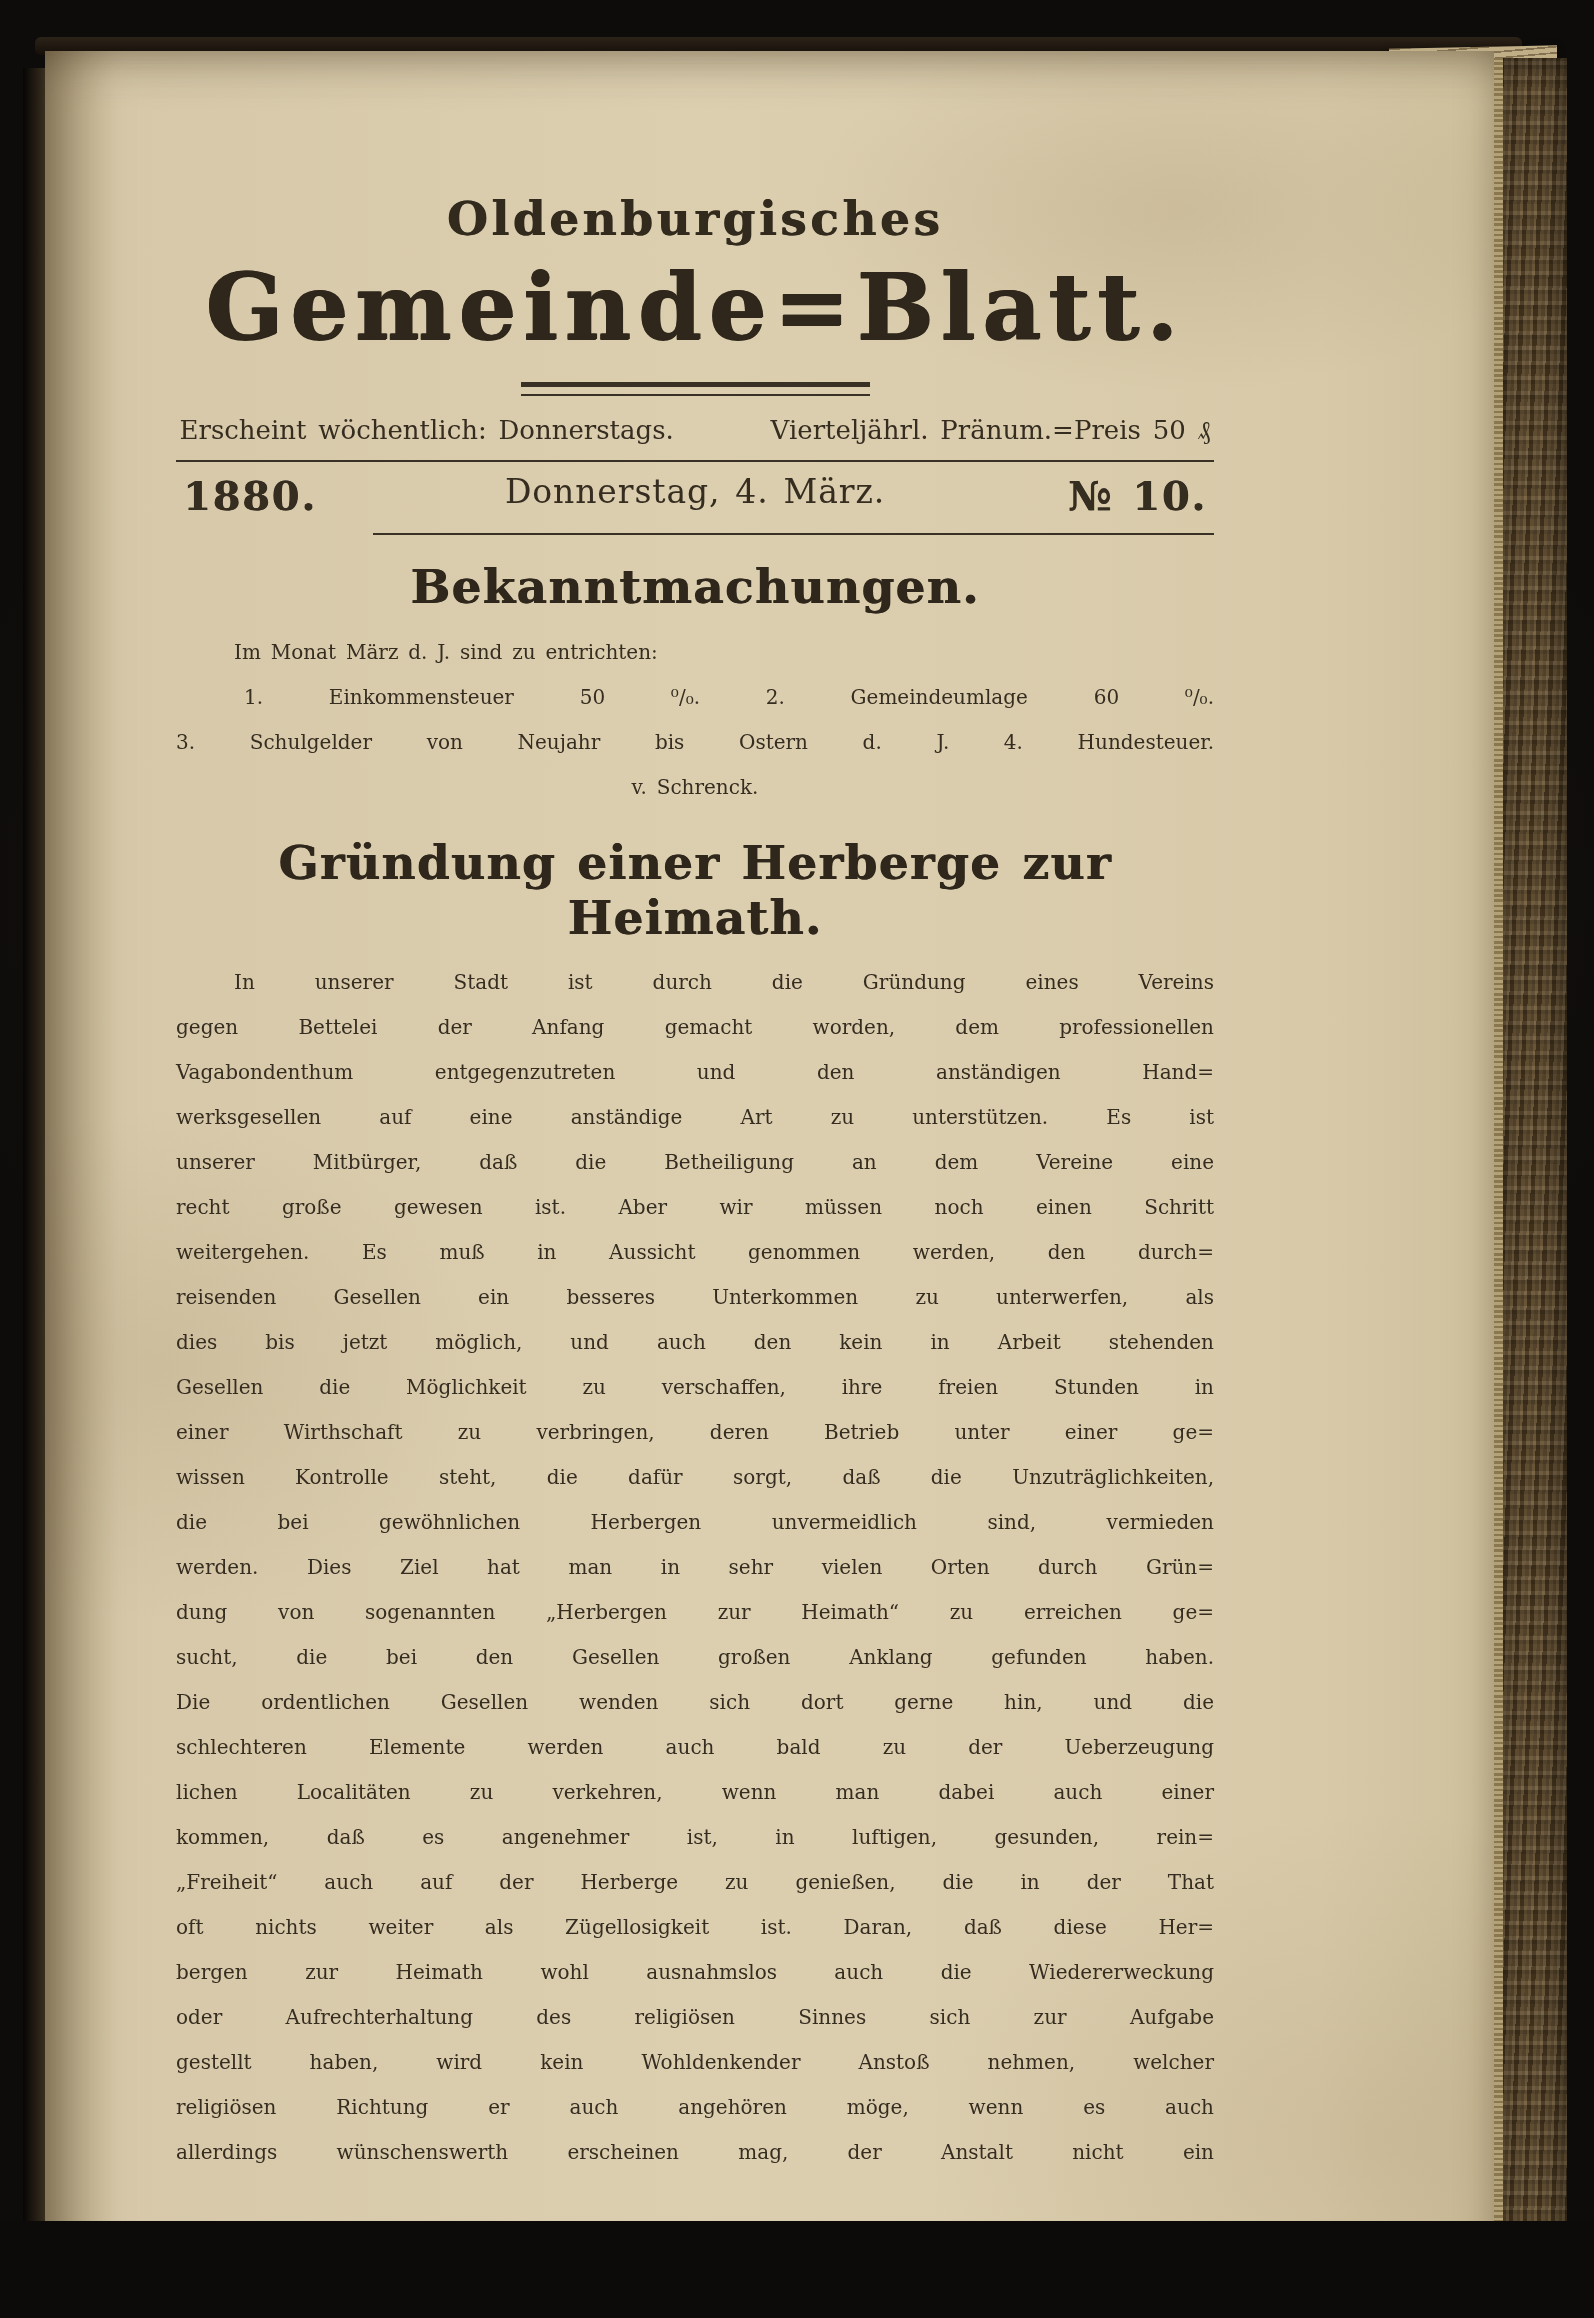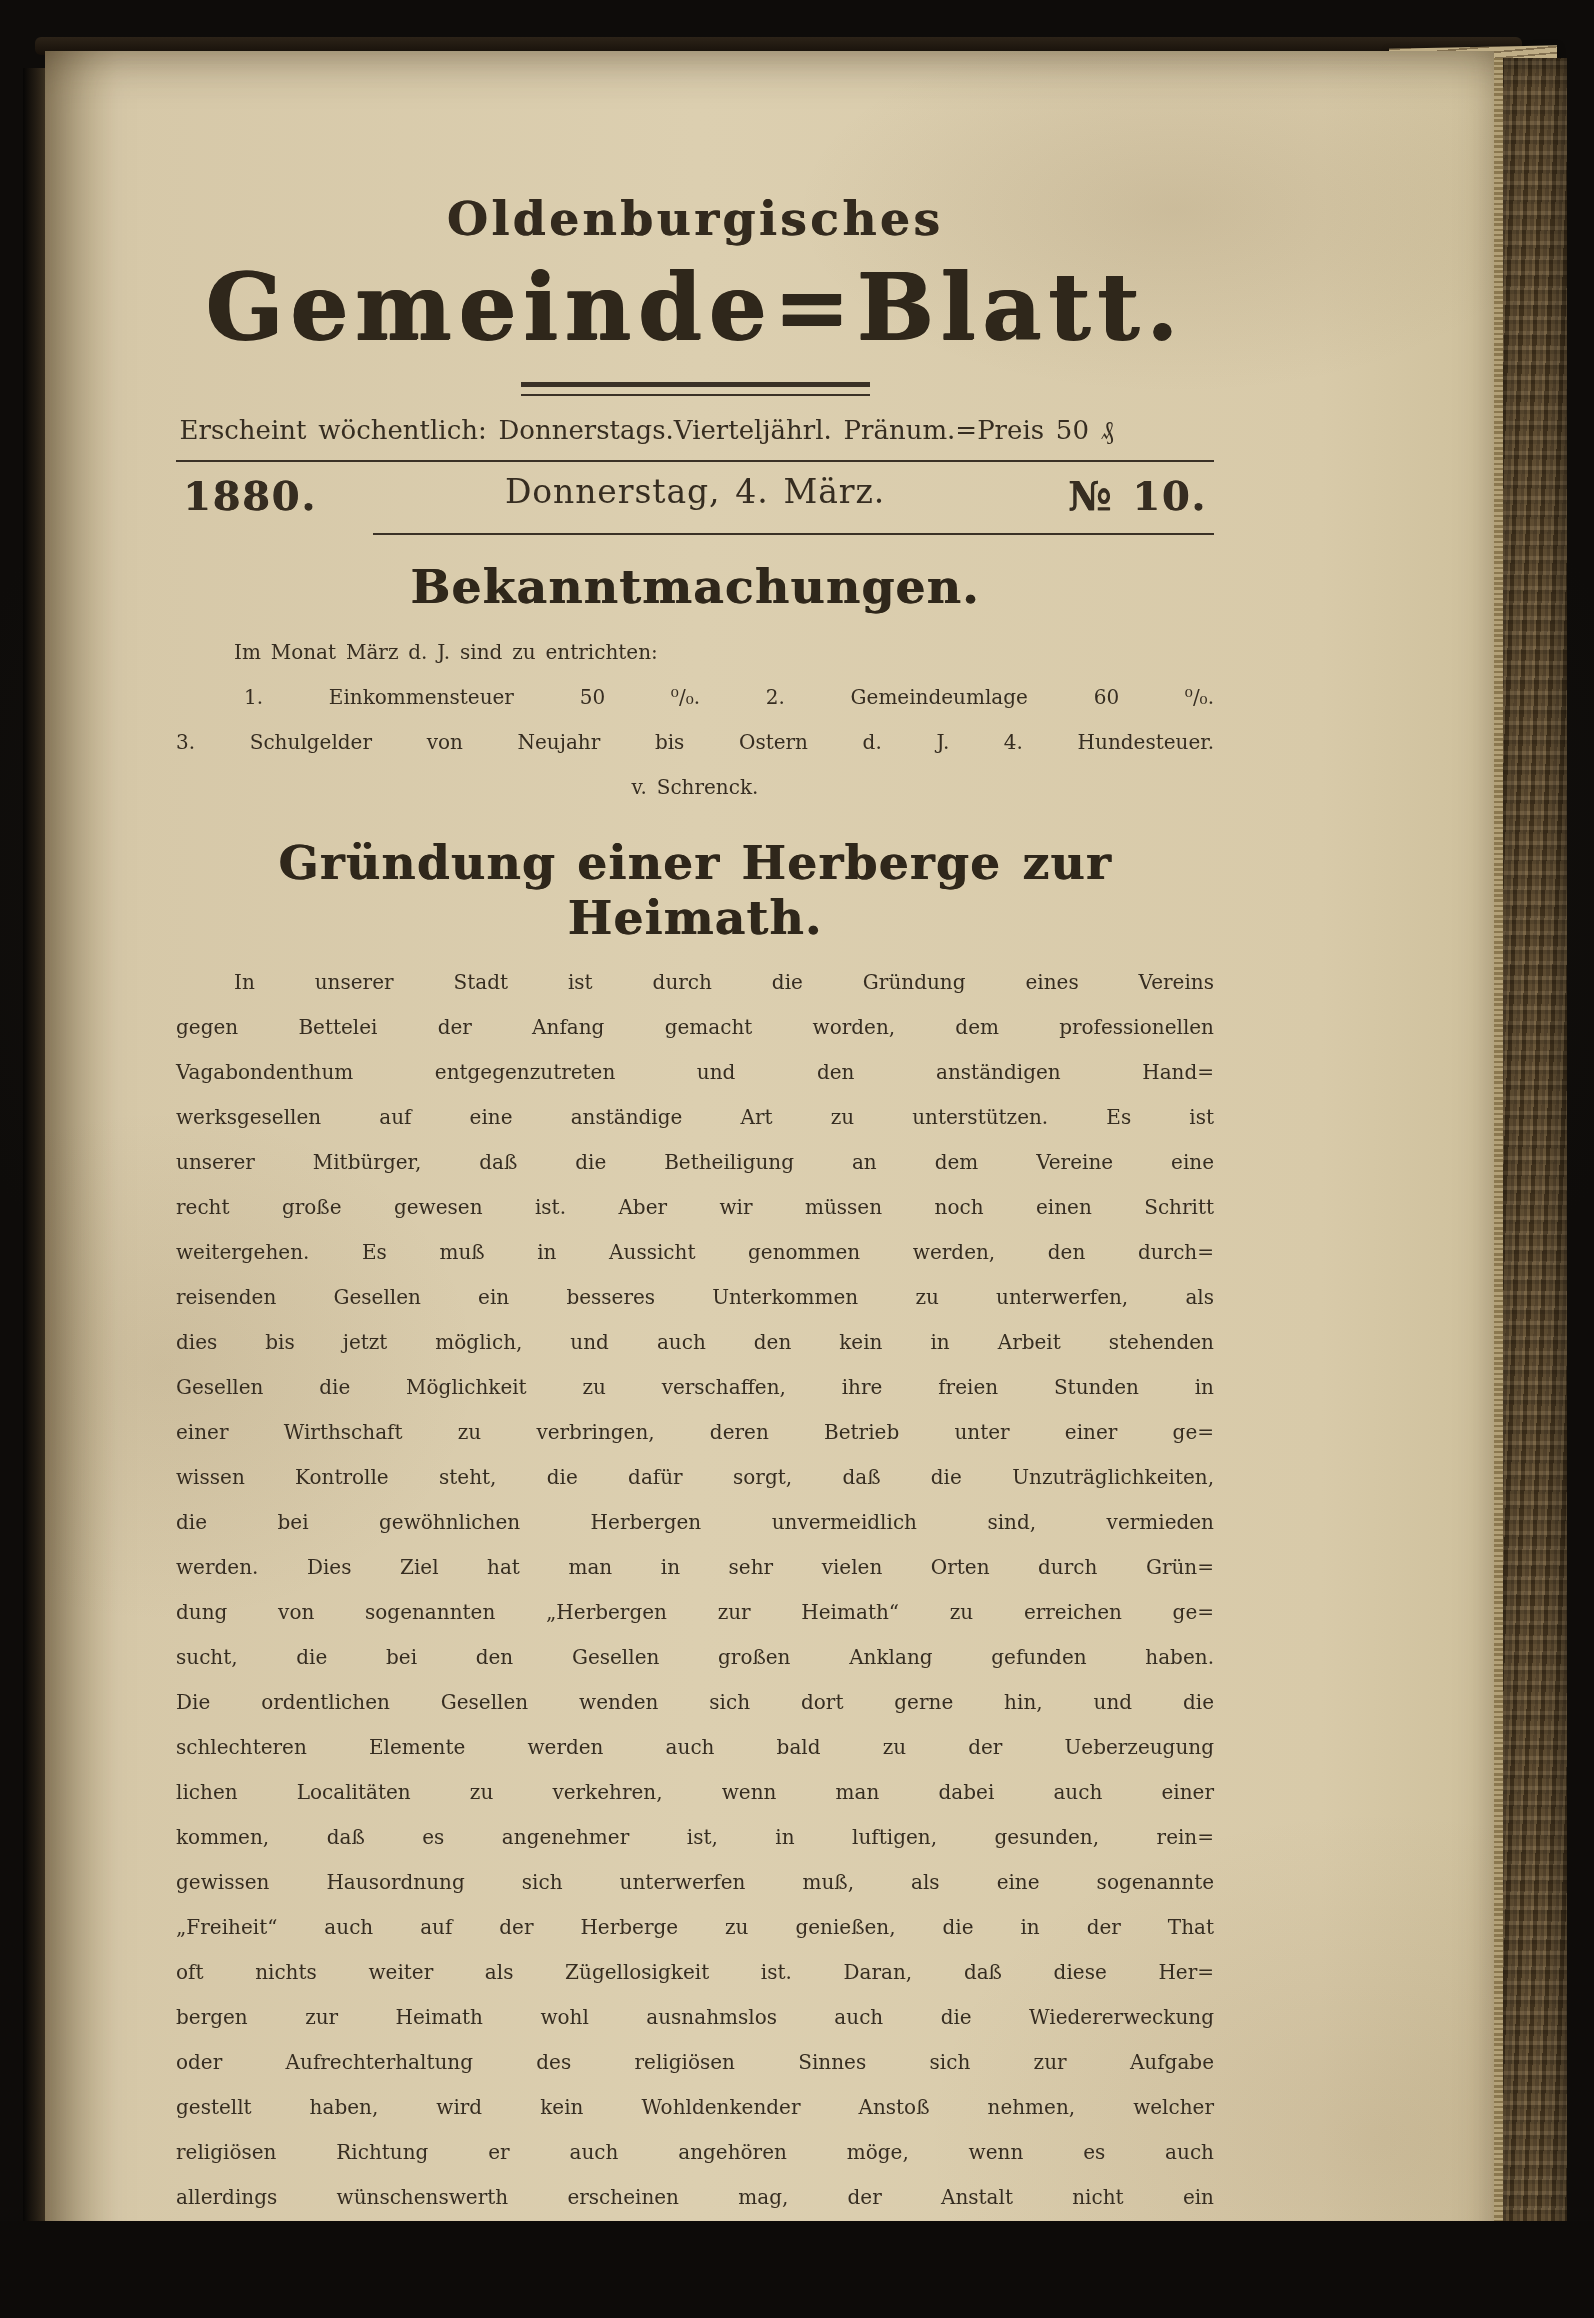--- a/index.html
+++ b/index.html
@@ -57,21 +57,21 @@
   }
   .title {
     text-align:center; font-weight:bold; font-size:91px; letter-spacing:7px; margin-top:14px;
     color:#2f271b; text-shadow:1.2px 0 0 currentColor, 0 0.9px 0 currentColor;
     line-height:1.05;
   }
   .double-rule {
     width:349px; height:7px; margin:26px auto 19px;
     border-top:5.2px solid #3a3126; border-bottom:2.6px solid #3a3126;
   }
-  .subline { display:flex; font-size:26px; margin-bottom:14px; padding:0 3.5px; }
+  .subline { display:flex; justify-content:space-between; font-size:26px; margin-bottom:14px; padding:0 3.5px; }
   .rule { border-top:2.6px solid #3a3126; height:0; }
   .rule.partial { margin-left:19%; }
   .date-row { position:relative; display:flex; justify-content:space-between; align-items:baseline; padding:10.5px 7px 14px; }
   .year, .issue { font-size:40px; font-weight:bold; letter-spacing:1.7px; z-index:1; text-shadow:0.5px 0 0 currentColor; }
   .date-center { position:absolute; left:0; right:0; text-align:center; font-size:33px; letter-spacing:0.9px; }
   .sec-h {
     text-align:center; font-weight:bold; font-size:47px; margin:24.4px 0 15.7px;
     letter-spacing:1.3px; color:#2f271b; text-shadow:0.7px 0 0 currentColor;
   }
   .tl { font-size:20px; line-height:45px; }
@@ -132,21 +132,20 @@
         <div class="tl j">einer Wirthschaft zu verbringen, deren Betrieb unter einer ge=</div>
         <div class="tl j">wissen Kontrolle steht, die dafür sorgt, daß die Unzuträglichkeiten,</div>
         <div class="tl j">die bei gewöhnlichen Herbergen unvermeidlich sind, vermieden</div>
         <div class="tl j">werden. Dies Ziel hat man in sehr vielen Orten durch Grün=</div>
         <div class="tl j">dung von sogenannten „Herbergen zur Heimath“ zu erreichen ge=</div>
         <div class="tl j">sucht, die bei den Gesellen großen Anklang gefunden haben.</div>
         <div class="tl j">Die ordentlichen Gesellen wenden sich dort gerne hin, und die</div>
         <div class="tl j">schlechteren Elemente werden auch bald zu der Ueberzeugung</div>
         <div class="tl j">lichen Localitäten zu verkehren, wenn man dabei auch einer</div>
         <div class="tl j">kommen, daß es angenehmer ist, in luftigen, gesunden, rein=</div>
-        <div class="tl j">gewissen Hausordnung sich unterwerfen muß, als eine sogenannte</div>
         <div class="tl j">„Freiheit“ auch auf der Herberge zu genießen, die in der That</div>
         <div class="tl j">oft nichts weiter als Zügellosigkeit ist. Daran, daß diese Her=</div>
         <div class="tl j">bergen zur Heimath wohl ausnahmslos auch die Wiedererweckung</div>
         <div class="tl j">oder Aufrechterhaltung des religiösen Sinnes sich zur Aufgabe</div>
         <div class="tl j">gestellt haben, wird kein Wohldenkender Anstoß nehmen, welcher</div>
         <div class="tl j">religiösen Richtung er auch angehören möge, wenn es auch</div>
         <div class="tl j">allerdings wünschenswerth erscheinen mag, der Anstalt nicht ein</div>
       </section>
 
     </div>

